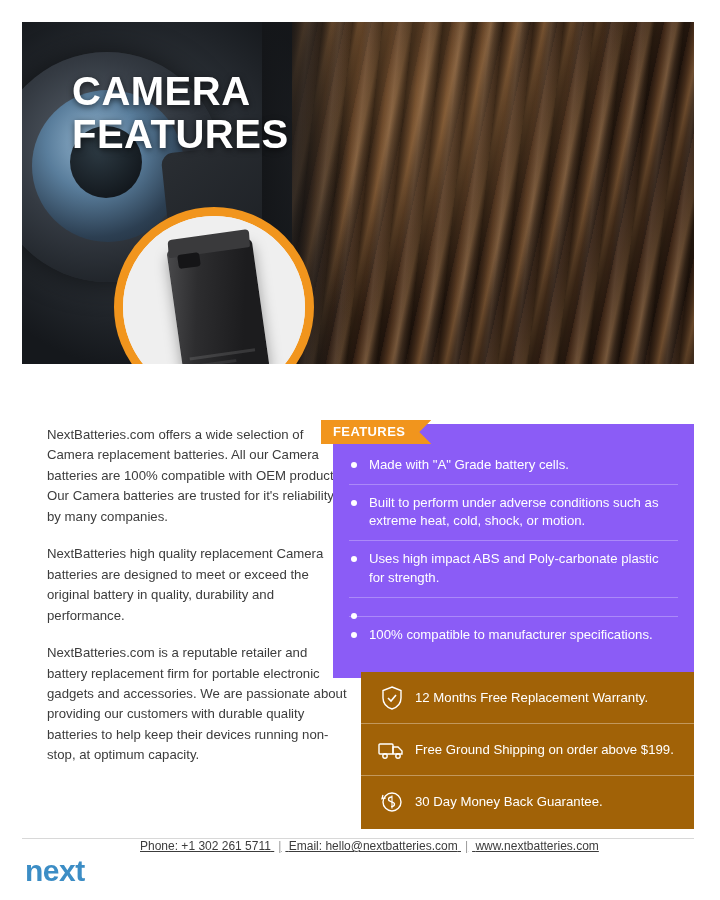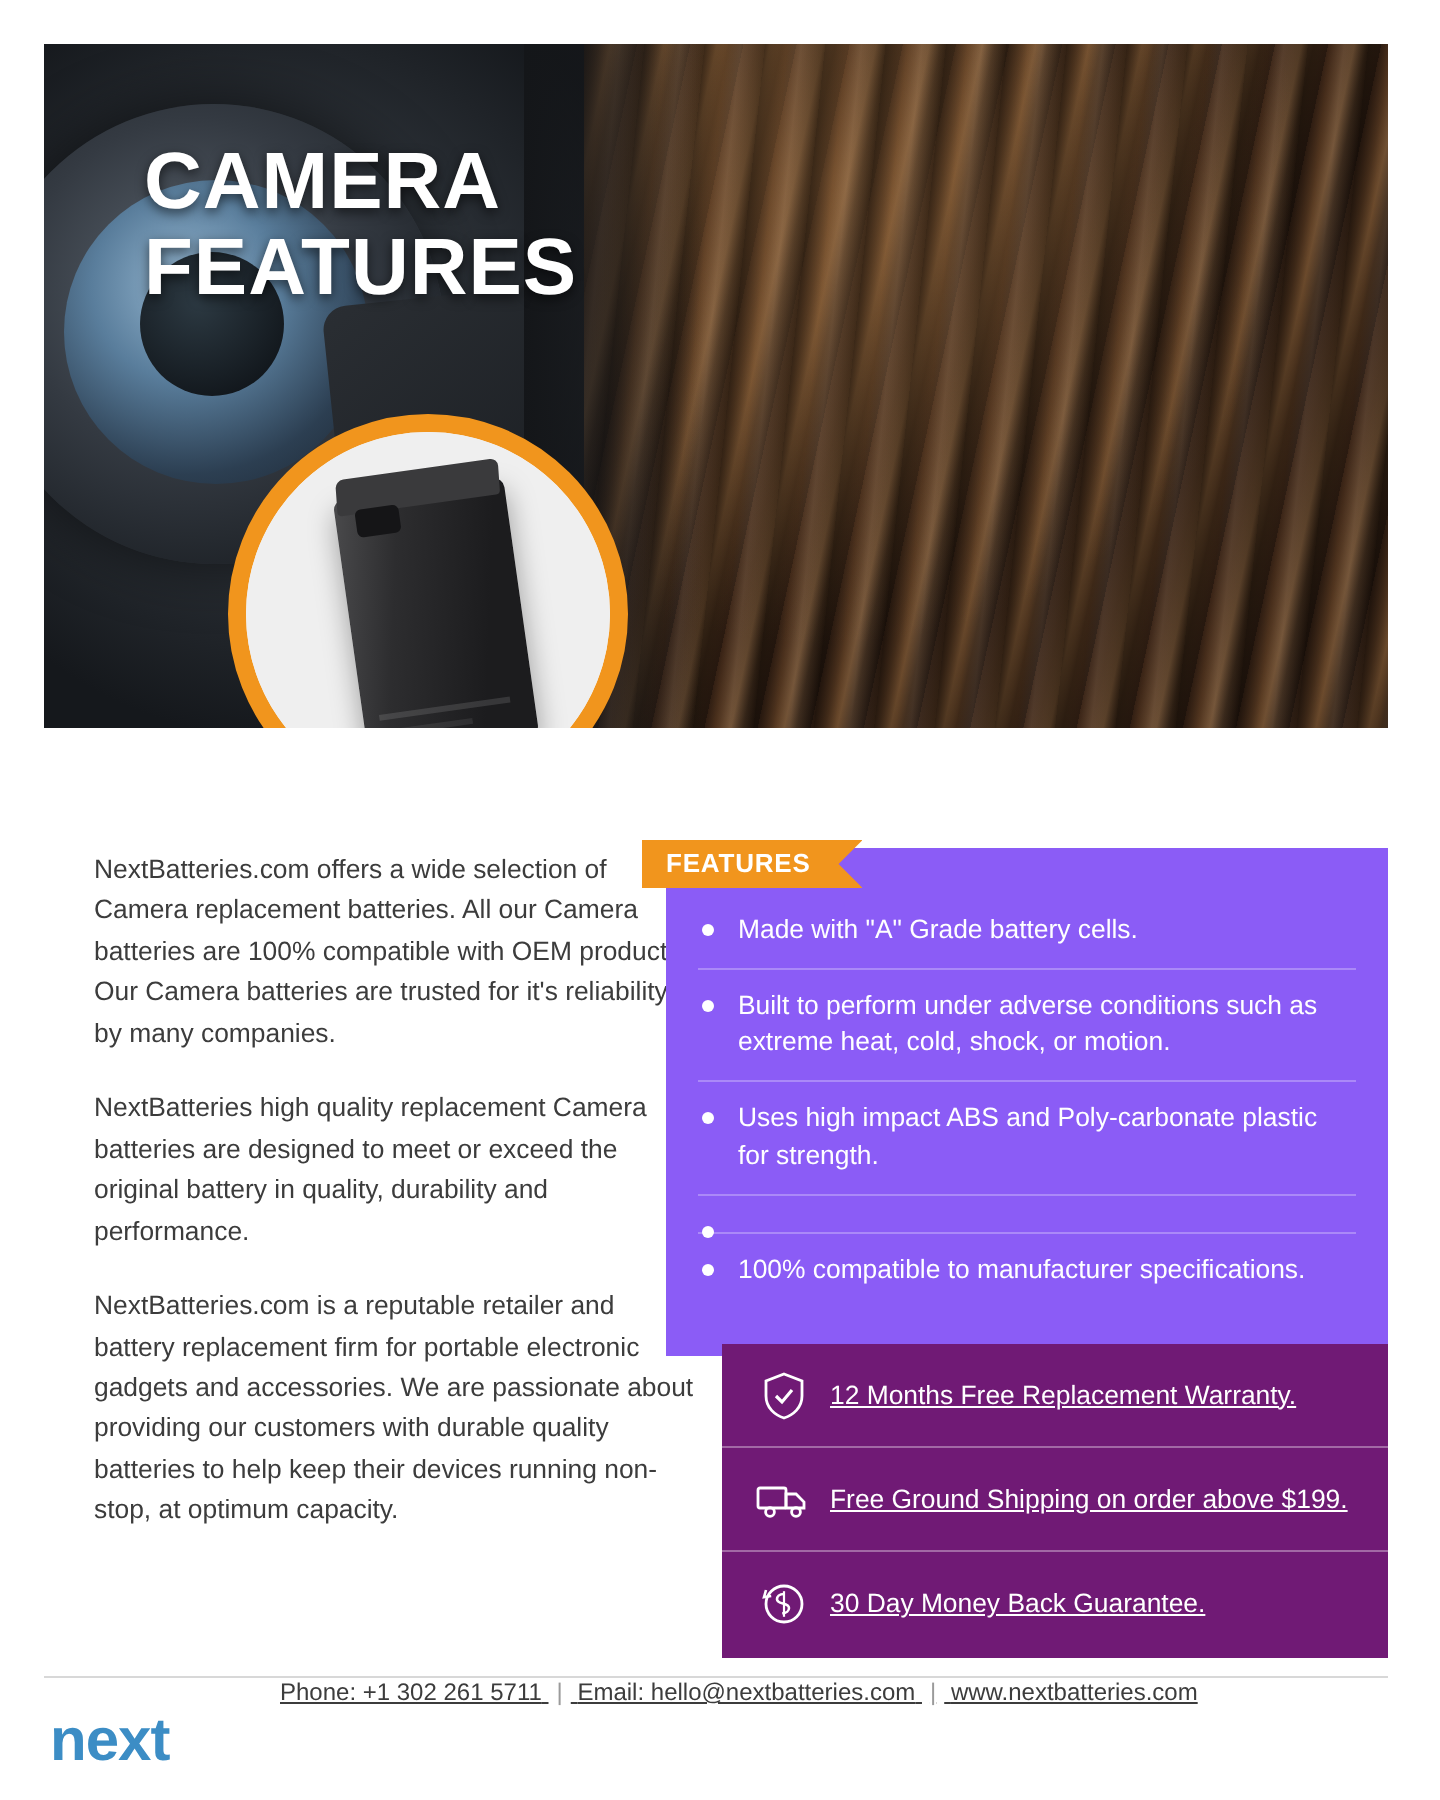--- a/index.html
+++ b/index.html
@@ -254,23 +254,22 @@
     background: #ffffff;
   }
 
   
   .offers {
     position: absolute;
     left: 361px;
     top: 672px;
     width: 333px;
     height: 157px;
-    background: #701a75;
+    background: #a16207;
     color: #ffffff;
-    text-decoration: underline;
   }
   .offer-row {
     display: flex;
     align-items: center;
     height: 52px;
     padding: 0 14px;
     border-bottom: 1px solid rgba(255,255,255,.35);
     box-sizing: border-box;
   }
   .offer-row:last-child { border-bottom: none; }

